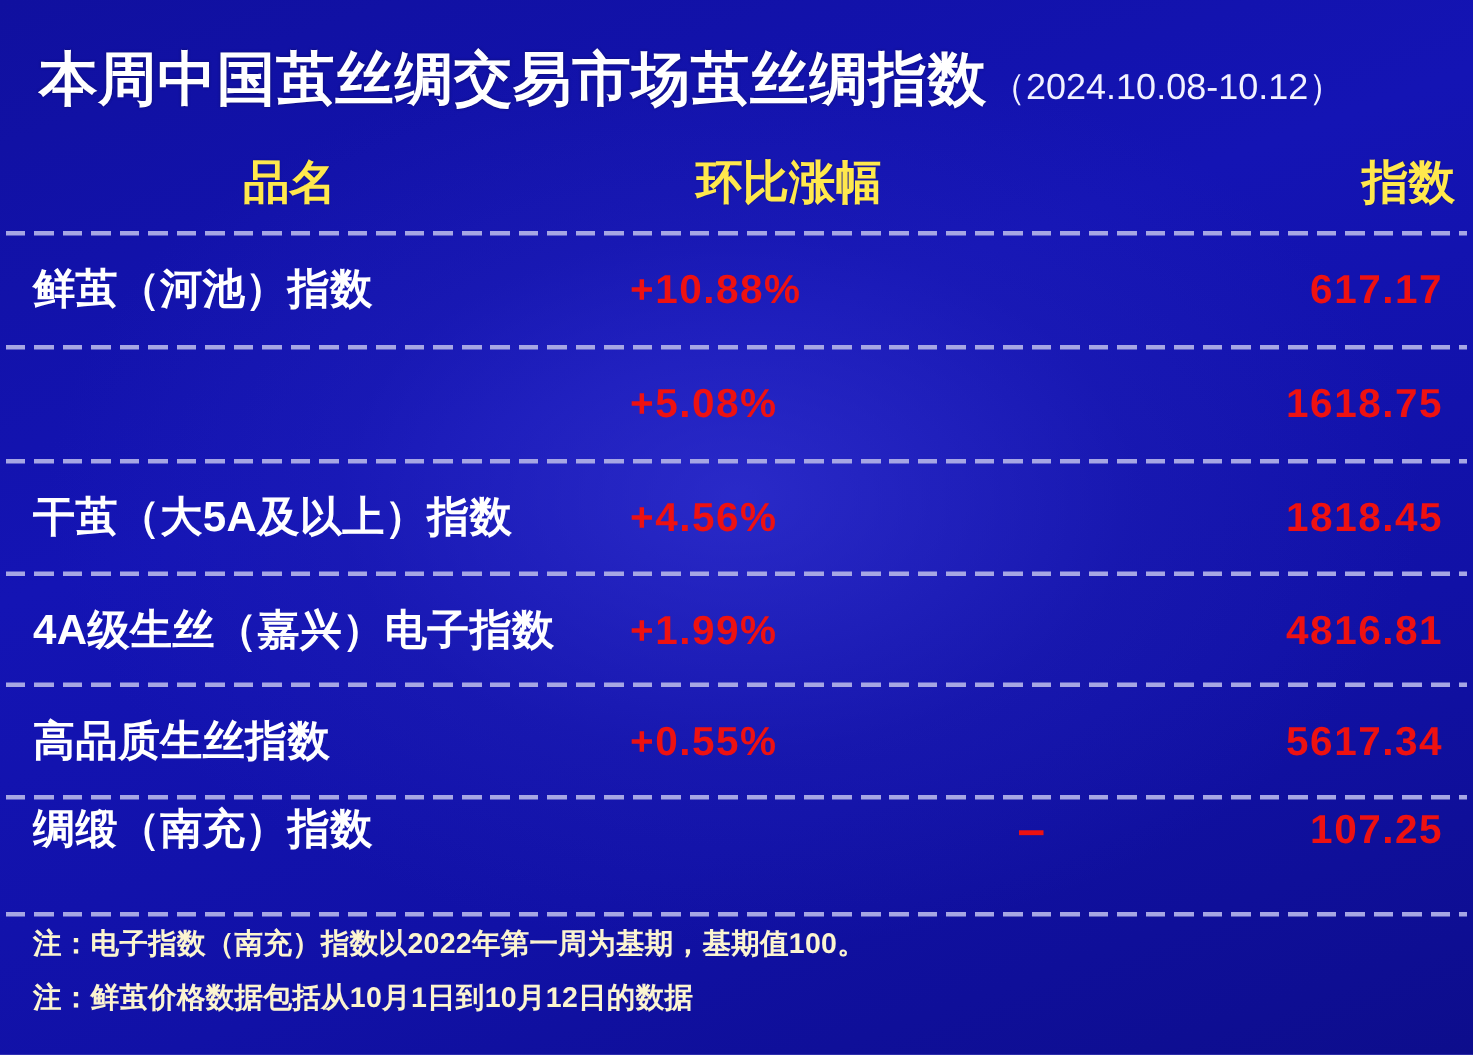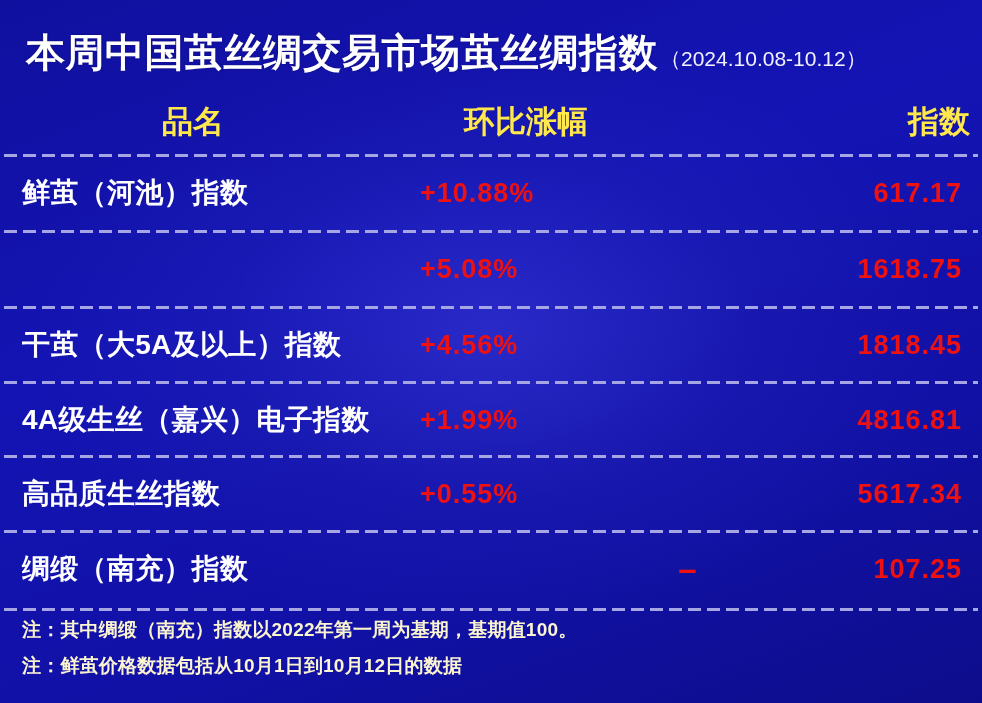--- a/index.html
+++ b/index.html
@@ -38,21 +38,21 @@
   }
   .title-main {
     color: #ffffff;
     font-size: 39px;
     font-weight: bold;
     letter-spacing: 0.5px;
     text-shadow: 0 0 2px rgba(0,0,0,0.35);
   }
   .title-date {
     color: #f2f2ff;
-    font-size: 21px;
+    font-size: 24px;
     font-weight: normal;
     margin-left: 2px;
     letter-spacing: 0px;
   }
 
   
   .table {
     position: absolute;
     left: 0;
     top: 94px;
@@ -195,27 +195,27 @@
     </div>
     <div class="sep" style="top:361px;"></div>
 
     <div class="row data" style="top:367px; height:66px;">
       <span class="c-name">高品质生丝指数</span>
       <span class="c-pct">+0.55%</span>
       <span class="c-idx">5617.34</span>
     </div>
     <div class="sep" style="top:436px;"></div>
 
-    <div class="row data" style="top:442px; height:66px;">
+    <div class="row data" style="top:426px; height:66px;">
       <span class="c-name">绸缎（南充）指数</span>
       <span class="c-pct dash">–</span>
       <span class="c-idx">107.25</span>
     </div>
     <div class="sep" style="top:514px;"></div>
 
   </div>
 
   <div class="notes">
-    <div class="note">注：其中绸缎（南充）指数以2022年第一周为基期，基期值100。</div>
+    <div class="note">注：电子指数（南充）指数以2022年第一周为基期，基期值100。</div>
     <div class="note">注：鲜茧价格数据包括从10月1日到10月12日的数据</div>
   </div>
 
 </div>
 
 </body></html>

